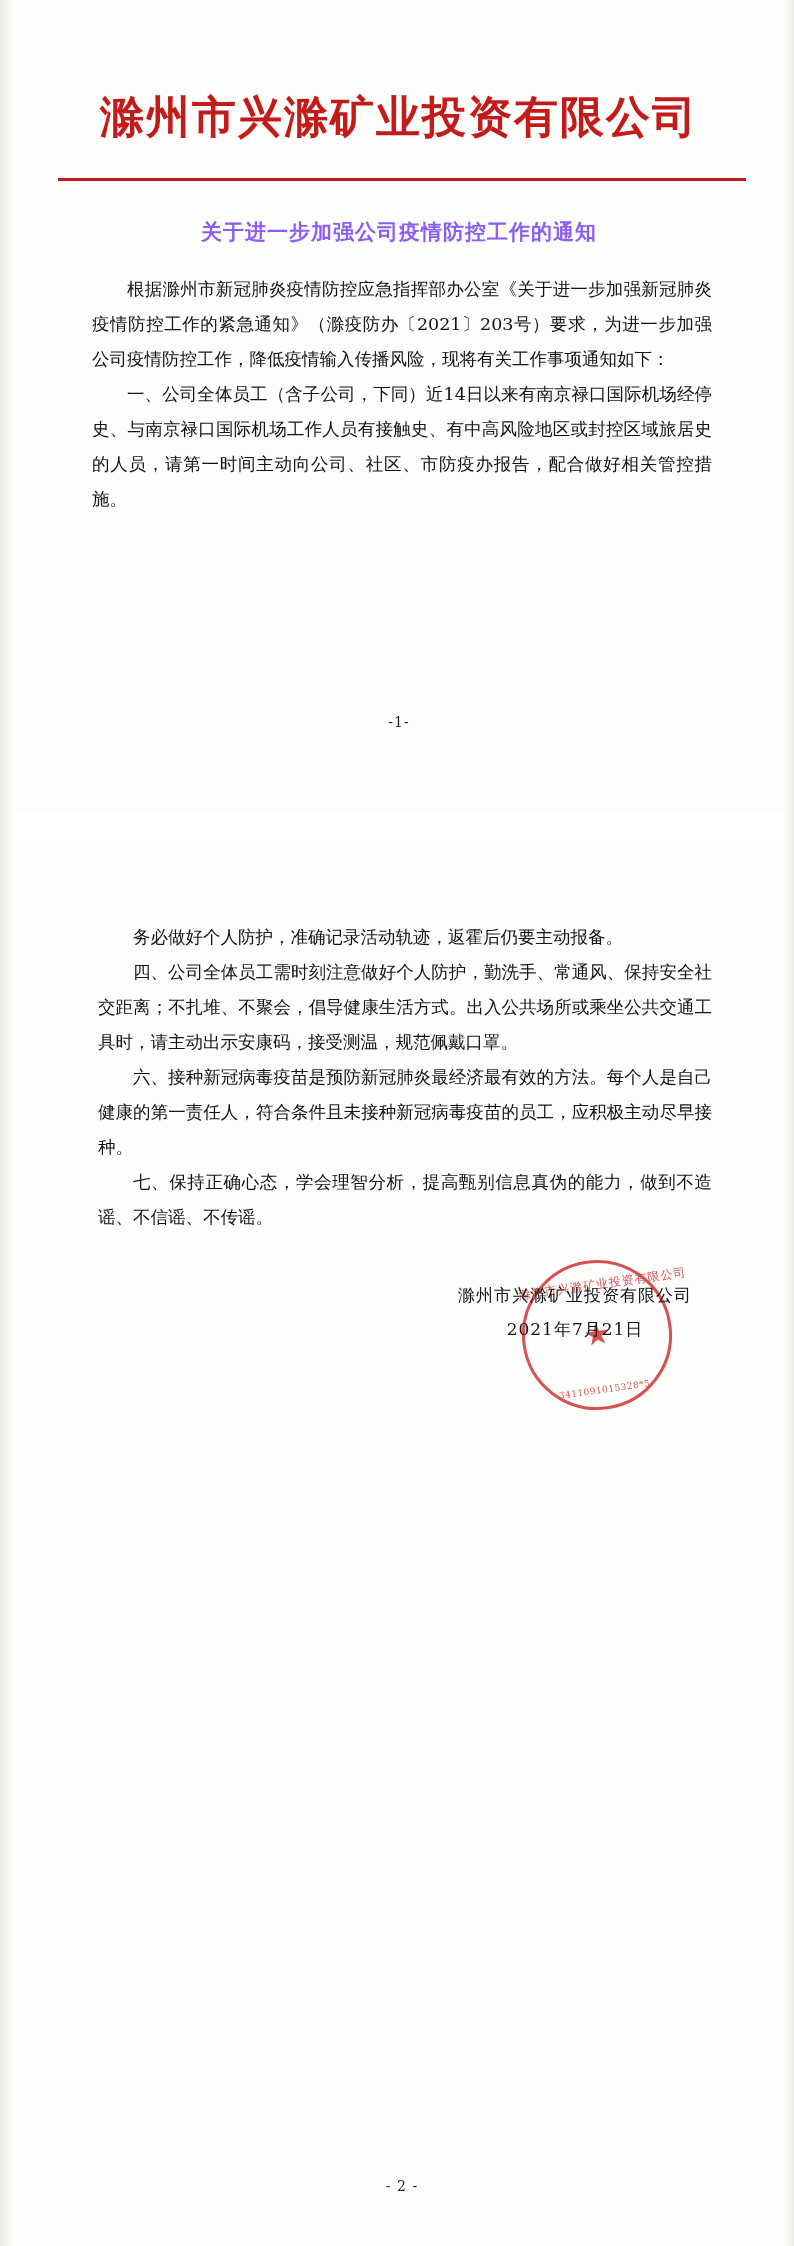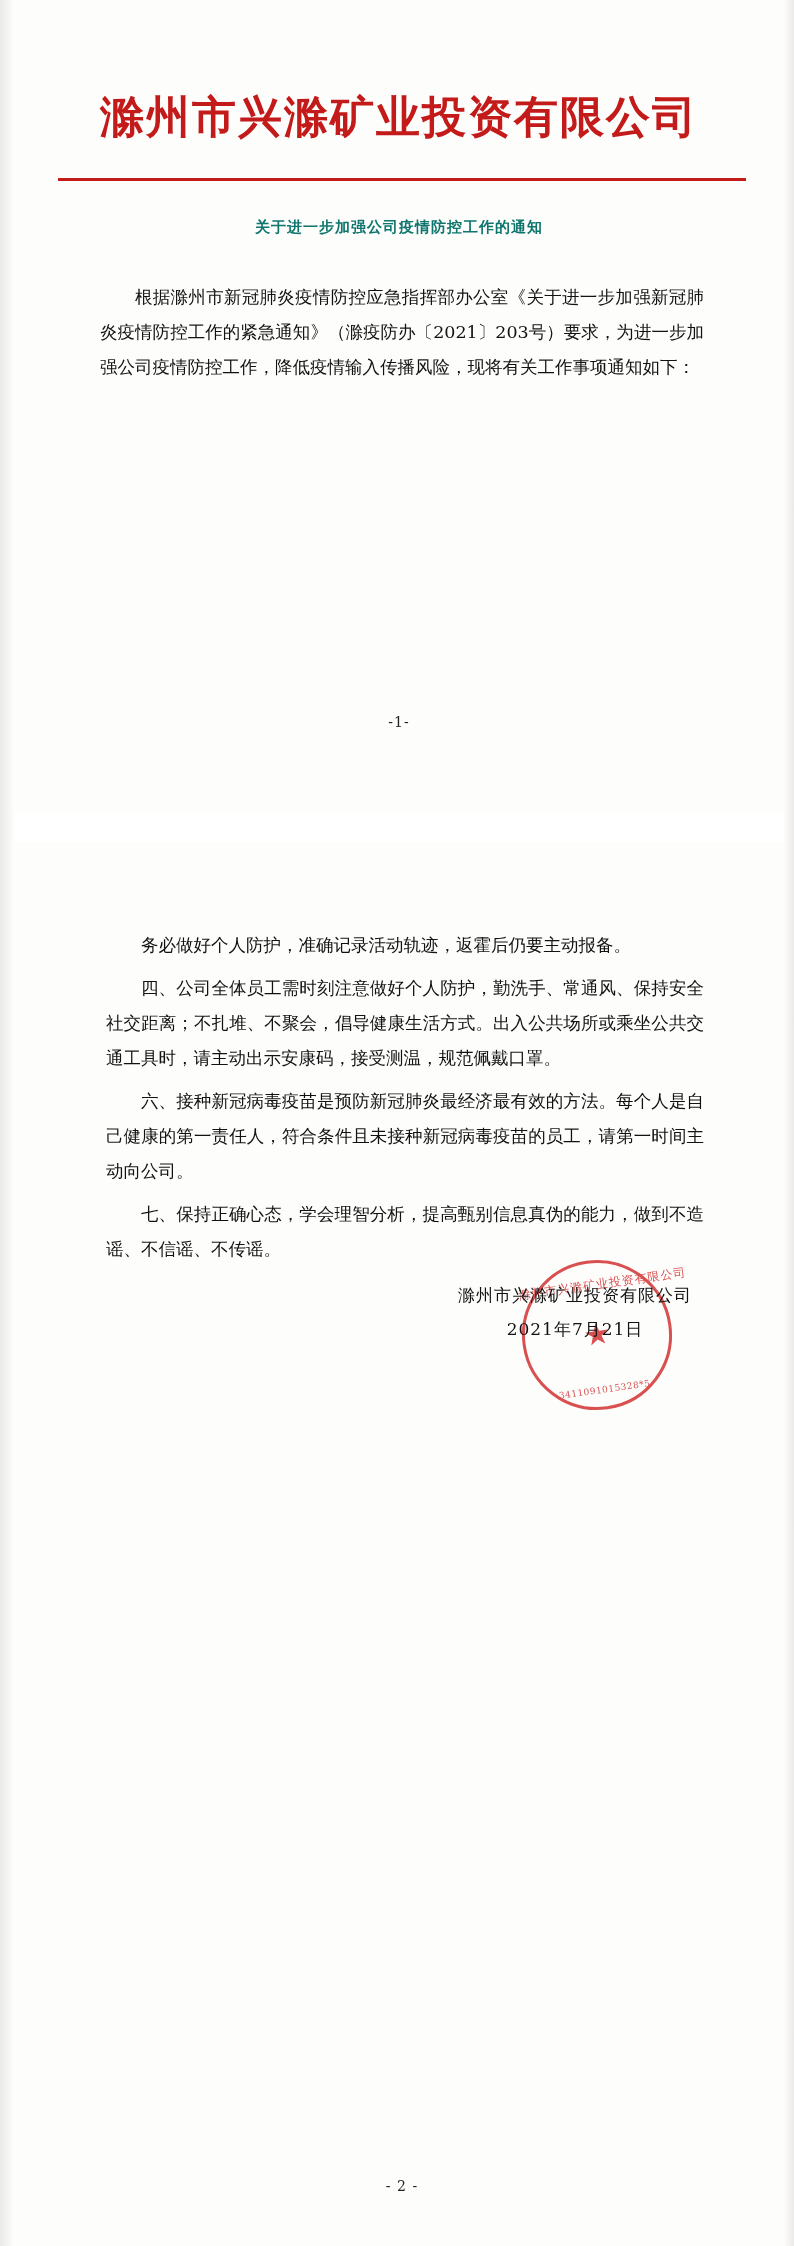--- a/index.html
+++ b/index.html
@@ -63,37 +63,37 @@
     left: 44px;
     right: 38px;
     height: 3px;
     background: #c31a1a;
   }
   .doc-title {
     position: absolute;
     top: 218px;
     left: 0; right: 0;
     text-align: center;
-    font-size: 15px;
+    font-size: 21px;
     font-weight: bold;
-    color: #0f766e;
+    color: #8b5cf6;
     letter-spacing: 1px;
   }
   .body-text {
     position: absolute;
     left: 78px;
     right: 72px;
     font-size: 17.5px;
     line-height: 35px;
     color: #121212;
     text-align: justify;
     text-justify: inter-ideograph;
   }
   .body-text p {
-    margin: 8px;
+    margin: 0;
     text-indent: 2em;
   }
   .p1-body { top: 272px; }
   .p2-body { top: 60px; }
 
   .page-num {
     position: absolute;
     left: 0; right: 0;
     text-align: center;
     font-size: 14px;
@@ -182,33 +182,34 @@
     <div class="p1">
 
       <div class="letterhead">滁州市兴滁矿业投资有限公司</div>
 
       <div class="red-rule"></div>
 
       <div class="doc-title">关于进一步加强公司疫情防控工作的通知</div>
 
       <div class="body-text p1-body">
         <p>根据滁州市新冠肺炎疫情防控应急指挥部办公室《关于进一步加强新冠肺炎疫情防控工作的紧急通知》（滁疫防办〔2021〕203号）要求，为进一步加强公司疫情防控工作，降低疫情输入传播风险，现将有关工作事项通知如下：</p>
+        <p>一、公司全体员工（含子公司，下同）近14日以来有南京禄口国际机场经停史、与南京禄口国际机场工作人员有接触史、有中高风险地区或封控区域旅居史的人员，请第一时间主动向公司、社区、市防疫办报告，配合做好相关管控措施。</p>
       </div>
 
       <div class="page-num p1-num">-1-</div>
     </div>
 
     <div class="page-gap"></div>
 
     <div class="p2">
 
       <div class="body-text p2-body">
         <p>务必做好个人防护，准确记录活动轨迹，返霍后仍要主动报备。</p>
         <p>四、公司全体员工需时刻注意做好个人防护，勤洗手、常通风、保持安全社交距离；不扎堆、不聚会，倡导健康生活方式。出入公共场所或乘坐公共交通工具时，请主动出示安康码，接受测温，规范佩戴口罩。</p>
-        <p>六、接种新冠病毒疫苗是预防新冠肺炎最经济最有效的方法。每个人是自己健康的第一责任人，符合条件且未接种新冠病毒疫苗的员工，请第一时间主动向公司。</p>
+        <p>六、接种新冠病毒疫苗是预防新冠肺炎最经济最有效的方法。每个人是自己健康的第一责任人，符合条件且未接种新冠病毒疫苗的员工，应积极主动尽早接种。</p>
         <p>七、保持正确心态，学会理智分析，提高甄别信息真伪的能力，做到不造谣、不信谣、不传谣。</p>
       </div>
 
       <div class="seal">
         <div class="seal-arc">滁州市兴滁矿业投资有限公司</div>
         <div class="seal-star">★</div>
         <div class="seal-bottom">3411091015328*5</div>
       </div>
 
       <div class="signature">

